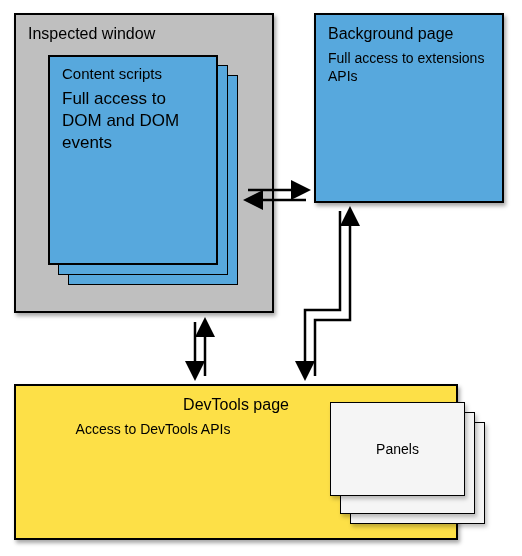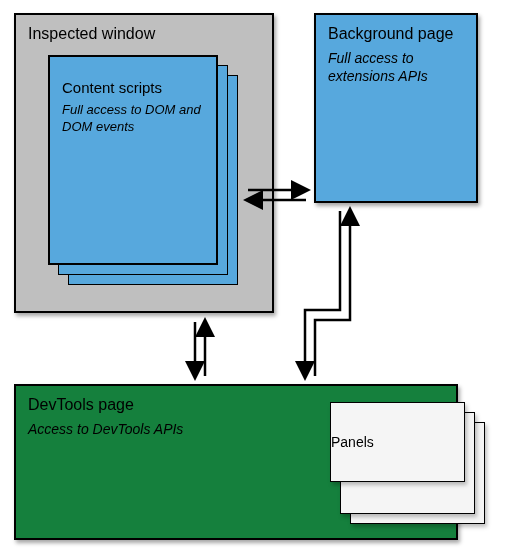--- a/index.html
+++ b/index.html
@@ -19,21 +19,20 @@
     border: 2px solid #000;
     padding: 10px 12px;
     box-shadow: 2px 3px 4px rgba(0,0,0,0.35);
   }
   .title {
     font-weight: normal;
     font-size: 16px;
     margin-bottom: 6px;
   }
   .body-text {
-    font-style: italic;
     font-size: 14px;
     line-height: 1.3;
   }
   .body-text p {
     margin: 6px 0;
   }
   
   .inspected {
     left: 14px;
     top: 13px;
@@ -46,56 +45,57 @@
     position: absolute;
     border: 1px solid #000;
     background: #57a8dd;
     box-sizing: border-box;
   }
   .content-stack-3 { left: 68px; top: 75px; width: 170px; height: 210px; }
   .content-stack-2 { left: 58px; top: 65px; width: 170px; height: 210px; }
   .content-stack-1 {
     left: 48px; top: 55px; width: 170px; height: 210px;
     border-width: 2px;
-    padding: 22px 12px;
+    padding: 8px 12px;
   }
   .content-stack-1 .title { font-size: 15px; }
-  .content-stack-1 .body-text { font-size: 13px; }
+  .content-stack-1 .body-text { font-size: 17px; }
 
   
   .background-page {
     left: 314px;
     top: 13px;
-    width: 164px;
+    width: 190px;
     height: 190px;
     background: #57a8dd;
   }
   
   .devtools {
     left: 14px;
     top: 384px;
     width: 444px;
     height: 156px;
-    background: #15803d;
+    background: #fde047;
+    text-align: center;
   }
   .devtools .body-text { max-width: 250px; }
 
   
   .panel-layer {
     position: absolute;
     border: 1px solid #000;
     background: #f5f5f5;
     box-sizing: border-box;
     box-shadow: 2px 3px 4px rgba(0,0,0,0.25);
   }
   .panel-3 { left: 350px; top: 422px; width: 135px; height: 102px; }
   .panel-2 { left: 340px; top: 412px; width: 135px; height: 102px; }
   .panel-1 {
-    left: 330px; top: 402px; width: 135px; height: 80px;
-    display: flex; align-items: center; justify-content: flex-start;
+    left: 330px; top: 402px; width: 135px; height: 94px;
+    display: flex; align-items: center; justify-content: center;
     font-size: 14px;
   }
 
   
   svg.arrows {
     position: absolute;
     left: 0; top: 0;
     width: 522px; height: 556px;
     pointer-events: none;
   }

